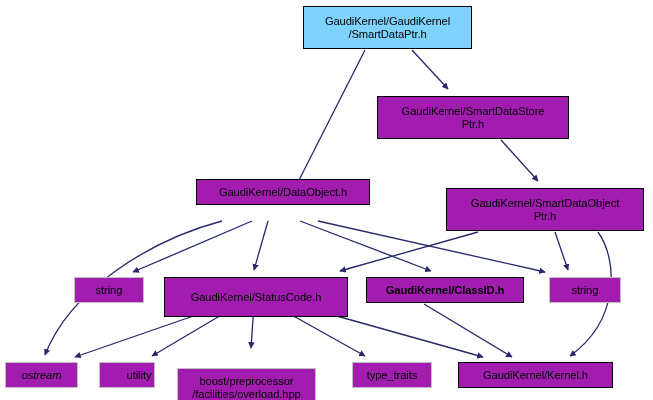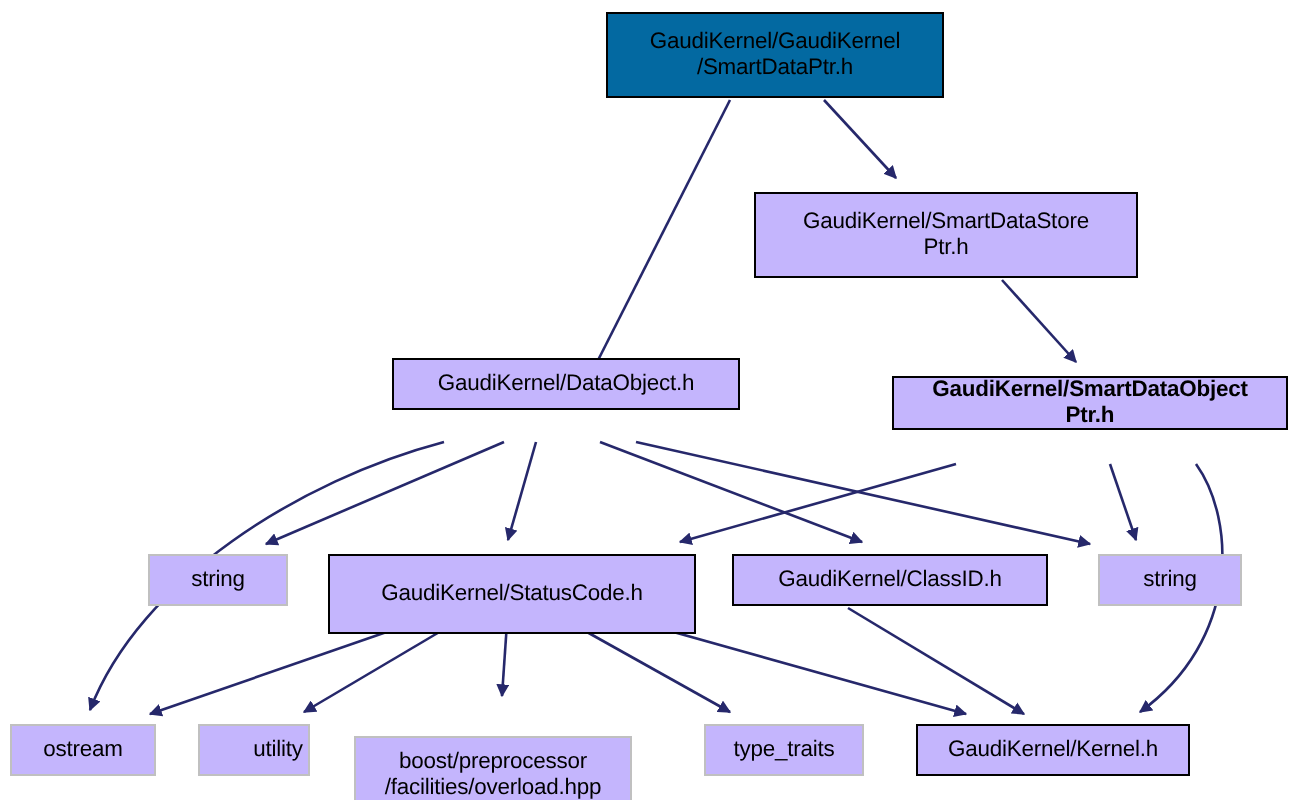--- a/index.html
+++ b/index.html
@@ -27,32 +27,32 @@
   }
   .node {
     position: absolute;
     box-sizing: border-box;
     display: flex;
     align-items: center;
     justify-content: center;
     text-align: center;
     line-height: 13px;
     color: #000000;
-    background: #c4b5fd;
+    background: #a21caf;
     border: 1px solid #c0c0c0;
     font-size: 11.2px;
     letter-spacing: -0.1px;
     white-space: pre-line;
     z-index: 2;
   }
   .node.strong {
     border: 1.4px solid #000000;
   }
   .node.root {
-    background: #0369a1;
+    background: #7dd3fc;
     border: 1.4px solid #000000;
   }
 </style>
 </head>
 <body>
 
 <div id="graph-root">
 
   <svg id="edge-layer" viewBox="0 0 653 400" width="653" height="400" xmlns="http://www.w3.org/2000/svg">
     <defs>
@@ -80,27 +80,27 @@
         <path d="M424,304 L512,357" fill="none" stroke="#26286b" stroke-width="1.3" marker-end="url(#arrowhead)"></path>
       </g>
   </svg>
 
   <div id="node-group">
       <div class="node root" style="left: 303px; top: 6px; width: 169px; height: 43px;">GaudiKernel/GaudiKernel
 /SmartDataPtr.h</div>
       <div class="node strong" style="left: 377px; top: 96px; width: 192px; height: 43px;">GaudiKernel/SmartDataStore
 Ptr.h</div>
       <div class="node strong" style="left: 196px; top: 179px; width: 174px; height: 26px;">GaudiKernel/DataObject.h</div>
-      <div class="node strong" style="left: 446px; top: 188px; width: 198px; height: 27px; font-weight: bold;">GaudiKernel/SmartDataObject
+      <div class="node strong" style="left: 446px; top: 188px; width: 198px; height: 43px;">GaudiKernel/SmartDataObject
 Ptr.h</div>
       <div class="node weak" style="left: 74px; top: 277px; width: 70px; height: 26px;">string</div>
       <div class="node strong" style="left: 164px; top: 277px; width: 184px; height: 40px;">GaudiKernel/StatusCode.h</div>
-      <div class="node strong" style="left: 366px; top: 277px; width: 158px; height: 26px;">GaudiKernel/ClassID.h</div>
+      <div class="node strong" style="left: 366px; top: 277px; width: 158px; height: 26px; font-weight: bold;">GaudiKernel/ClassID.h</div>
       <div class="node weak" style="left: 549px; top: 277px; width: 72px; height: 26px;">string</div>
-      <div class="node weak" style="left: 5px; top: 362px; width: 73px; height: 26px;">ostream</div>
+      <div class="node weak" style="left: 5px; top: 362px; width: 73px; height: 26px; font-style: italic;">ostream</div>
       <div class="node weak" style="left: 99px; top: 362px; width: 56px; height: 26px; padding-left: 24px;">utility</div>
       <div class="node weak" style="left: 177px; top: 368px; width: 139px; height: 40px; text-align: center;">boost/preprocessor
 /facilities/overload.hpp</div>
       <div class="node weak" style="left: 352px; top: 362px; width: 80px; height: 26px;">type_traits</div>
-      <div class="node strong" style="left: 458px; top: 362px; width: 137px; height: 26px;">GaudiKernel/Kernel.h</div>
+      <div class="node strong" style="left: 458px; top: 362px; width: 155px; height: 26px;">GaudiKernel/Kernel.h</div>
     </div>
 
 </div>
 
 </body></html>

